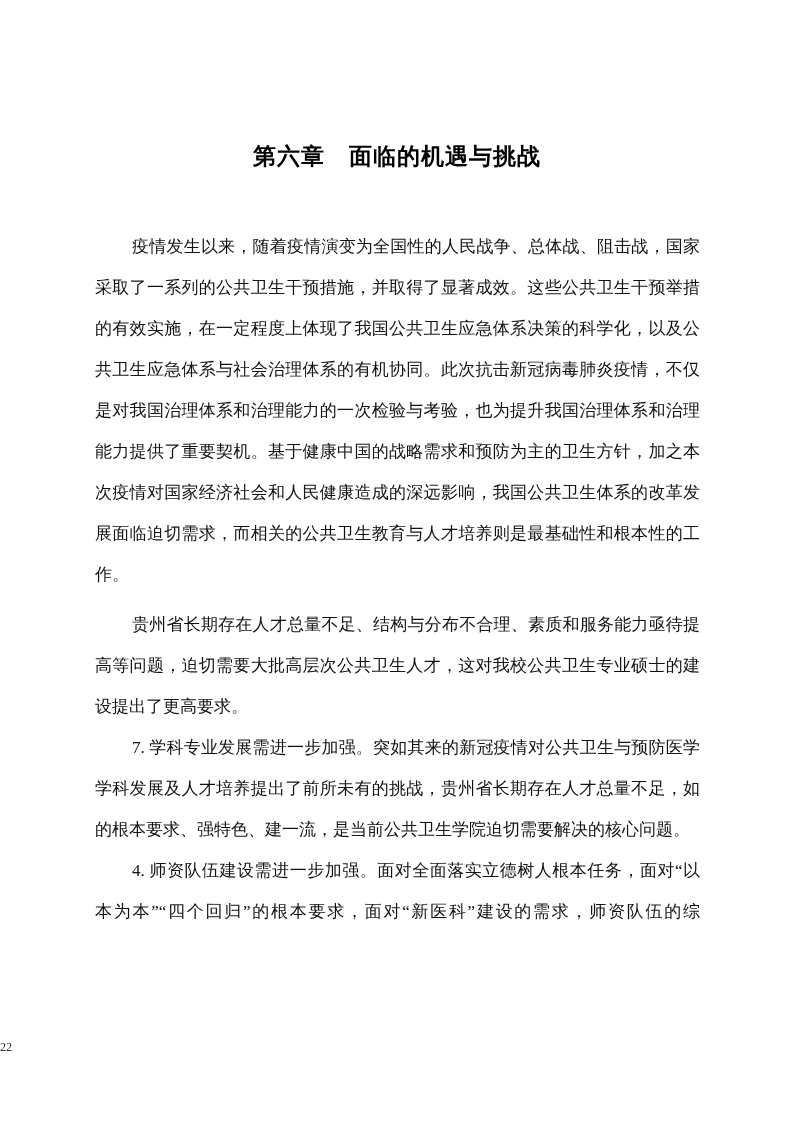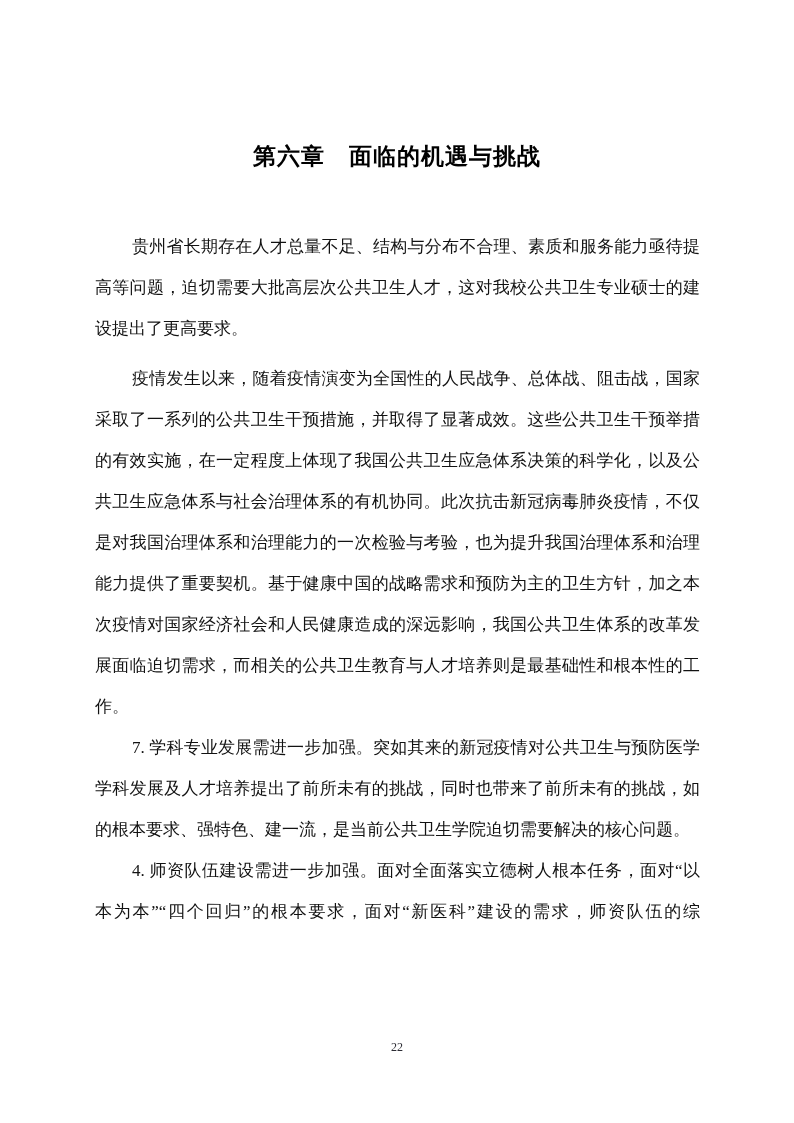--- a/index.html
+++ b/index.html
@@ -59,53 +59,53 @@
     text-indent: 37px;
   }
   .line.para-last {
     text-align-last: left;
   }
   .page-footer {
     position: absolute;
     top: 1039px;
     left: 0;
     width: 794px;
-    text-align: center;
+    text-align: left;
     font-size: 12px;
     line-height: 16px;
     color: #2b2b33;
     font-family: "Liberation Serif", "DejaVu Serif", serif;
   }
 </style>
 </head>
 <body>
 
 <div class="page">
   <div class="chapter-title">第六章　面临的机遇与挑战</div>
 
   <div class="document-body">
       <div class="paragraph">
-        <div class="line para-first">贵州省长期存在人才总量不足、结构与分布不合理、素质和服务能力亟待提</div>
-        <div class="line">高等问题，迫切需要大批高层次公共卫生人才，这对我校公共卫生专业硕士的建</div>
-        <div class="line para-last">设提出了更高要求。</div>
-      </div>
-      <div class="paragraph">
         <div class="line para-first">疫情发生以来，随着疫情演变为全国性的人民战争、总体战、阻击战，国家</div>
         <div class="line">采取了一系列的公共卫生干预措施，并取得了显著成效。这些公共卫生干预举措</div>
         <div class="line">的有效实施，在一定程度上体现了我国公共卫生应急体系决策的科学化，以及公</div>
         <div class="line">共卫生应急体系与社会治理体系的有机协同。此次抗击新冠病毒肺炎疫情，不仅</div>
         <div class="line">是对我国治理体系和治理能力的一次检验与考验，也为提升我国治理体系和治理</div>
         <div class="line">能力提供了重要契机。基于健康中国的战略需求和预防为主的卫生方针，加之本</div>
         <div class="line">次疫情对国家经济社会和人民健康造成的深远影响，我国公共卫生体系的改革发</div>
         <div class="line">展面临迫切需求，而相关的公共卫生教育与人才培养则是最基础性和根本性的工</div>
         <div class="line para-last">作。</div>
       </div>
       <div class="paragraph">
+        <div class="line para-first">贵州省长期存在人才总量不足、结构与分布不合理、素质和服务能力亟待提</div>
+        <div class="line">高等问题，迫切需要大批高层次公共卫生人才，这对我校公共卫生专业硕士的建</div>
+        <div class="line para-last">设提出了更高要求。</div>
+      </div>
+      <div class="paragraph">
         <div class="line para-first">7. 学科专业发展需进一步加强。突如其来的新冠疫情对公共卫生与预防医学</div>
-        <div class="line">学科发展及人才培养提出了前所未有的挑战，同时也带来了前所未有的挑战，如</div>
+        <div class="line">学科发展及人才培养提出了前所未有的挑战，贵州省长期存在人才总量不足，如</div>
         <div class="line para-last">的根本要求、强特色、建一流，是当前公共卫生学院迫切需要解决的核心问题。</div>
       </div>
       <div class="paragraph">
         <div class="line para-first">4. 师资队伍建设需进一步加强。面对全面落实立德树人根本任务，面对“以</div>
         <div class="line">本为本”“四个回归”的根本要求，面对“新医科”建设的需求，师资队伍的综</div>
       </div>
     </div>
 
   <div class="page-footer">
     <span>22</span>

